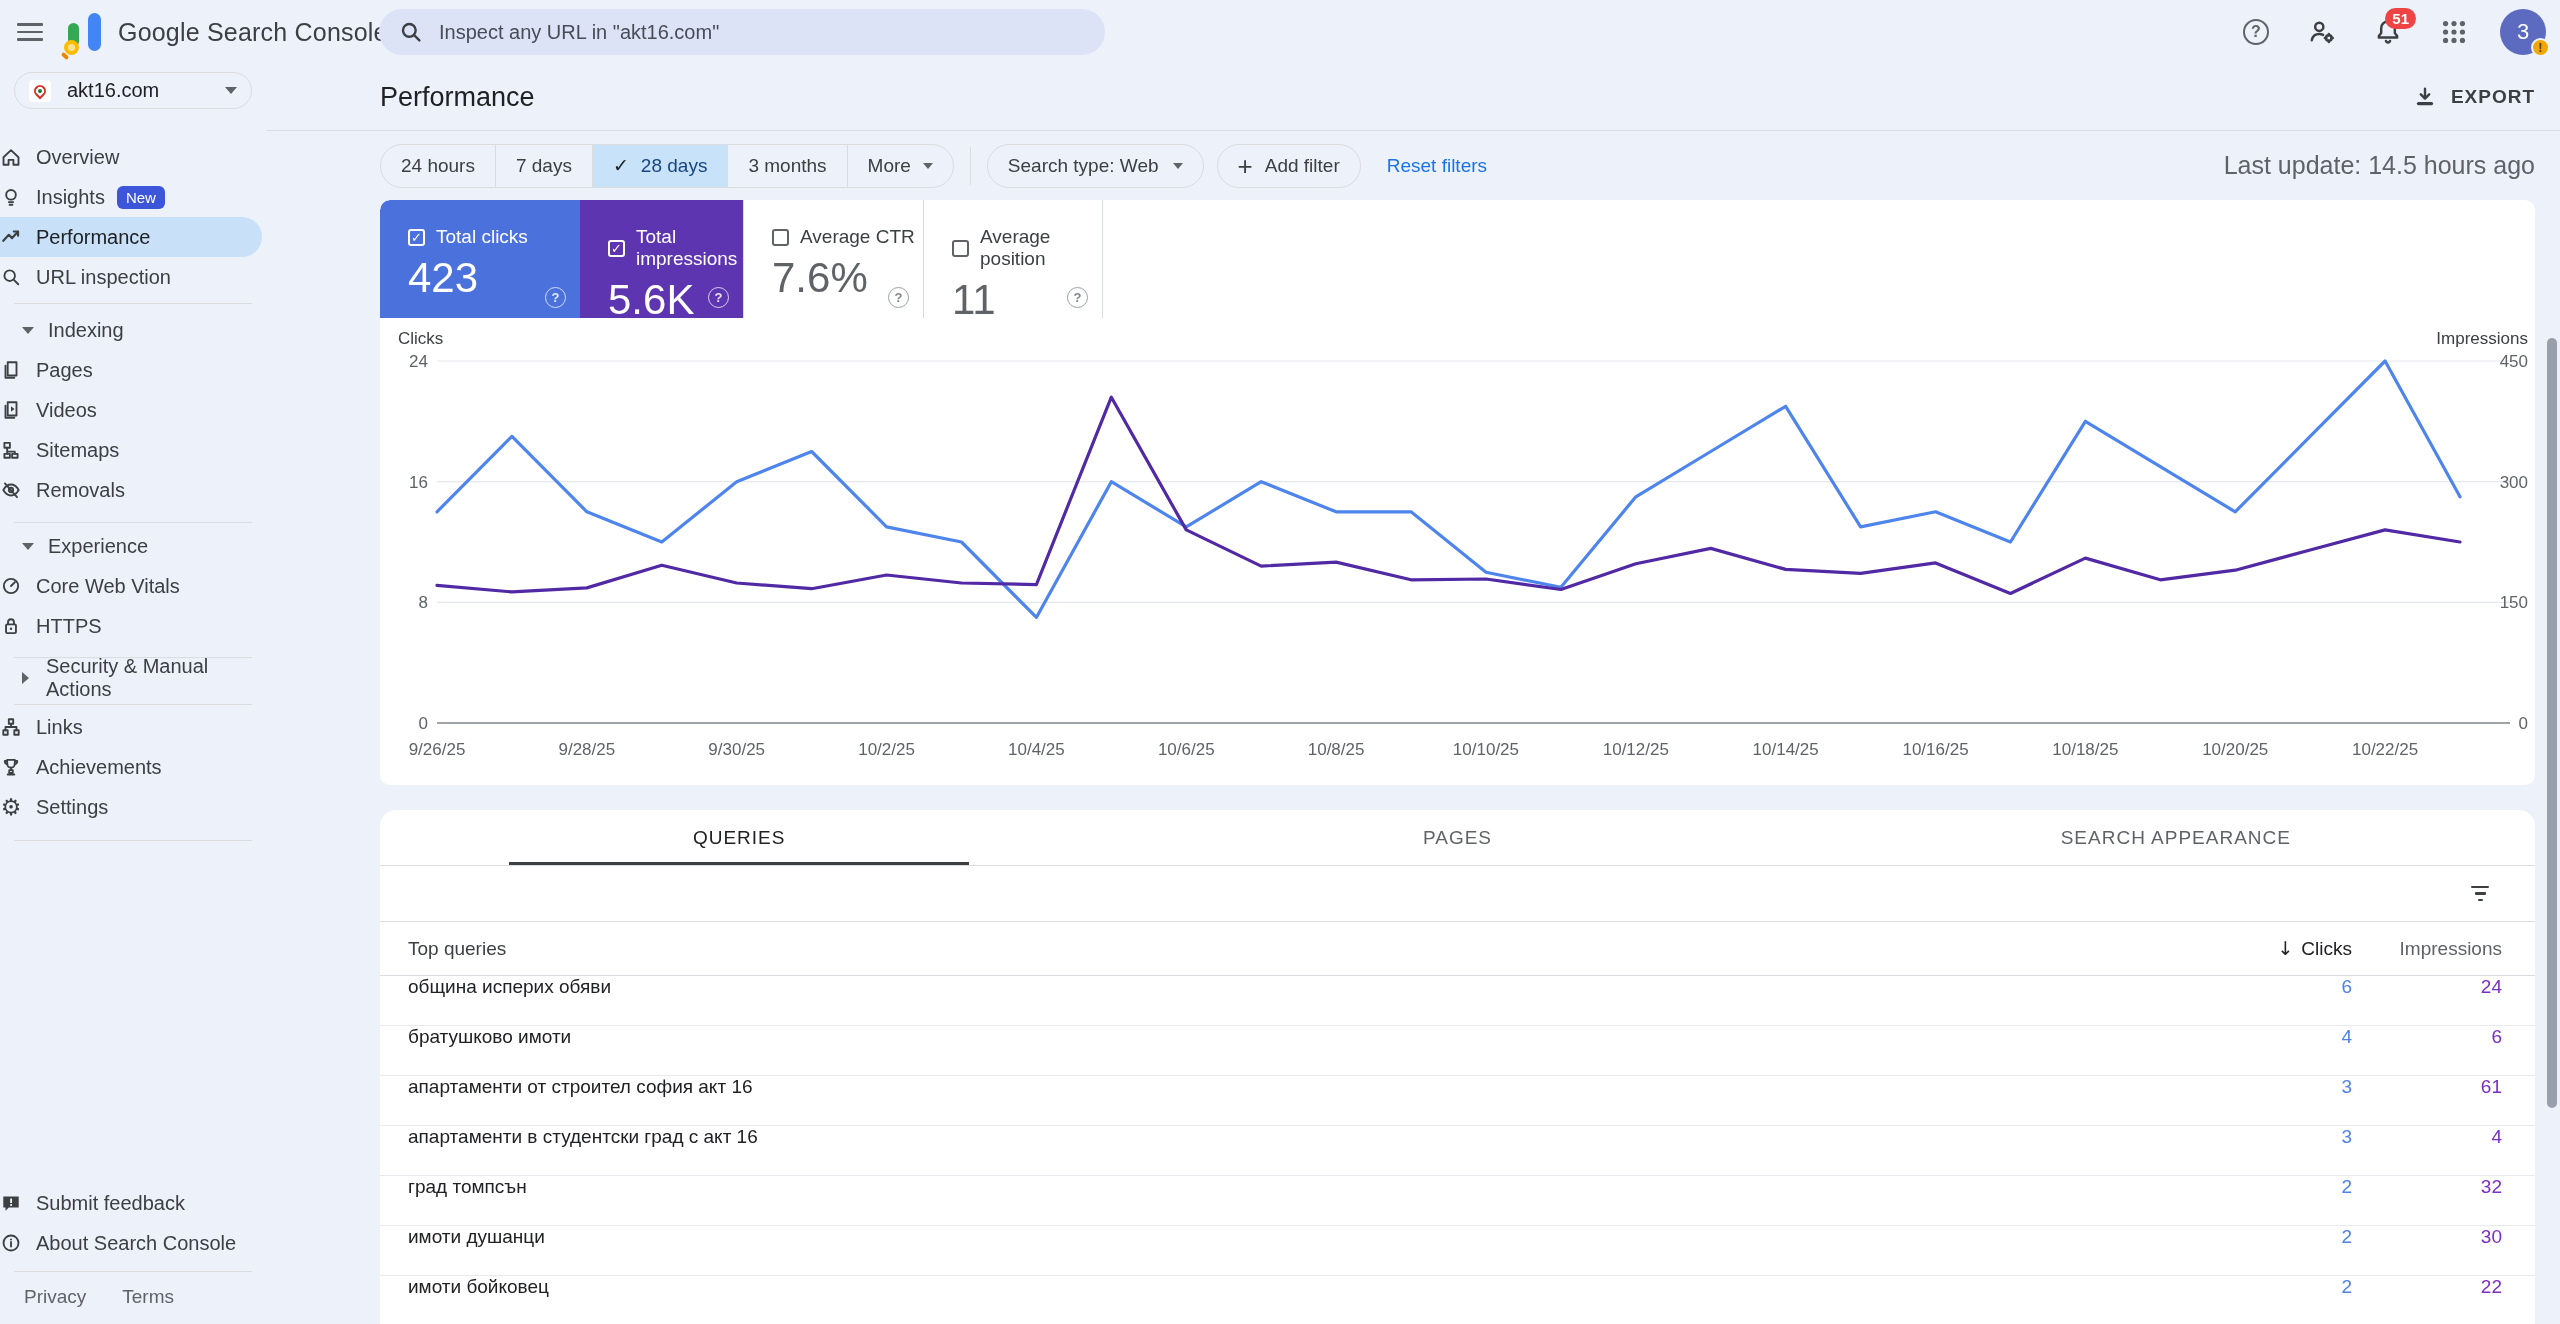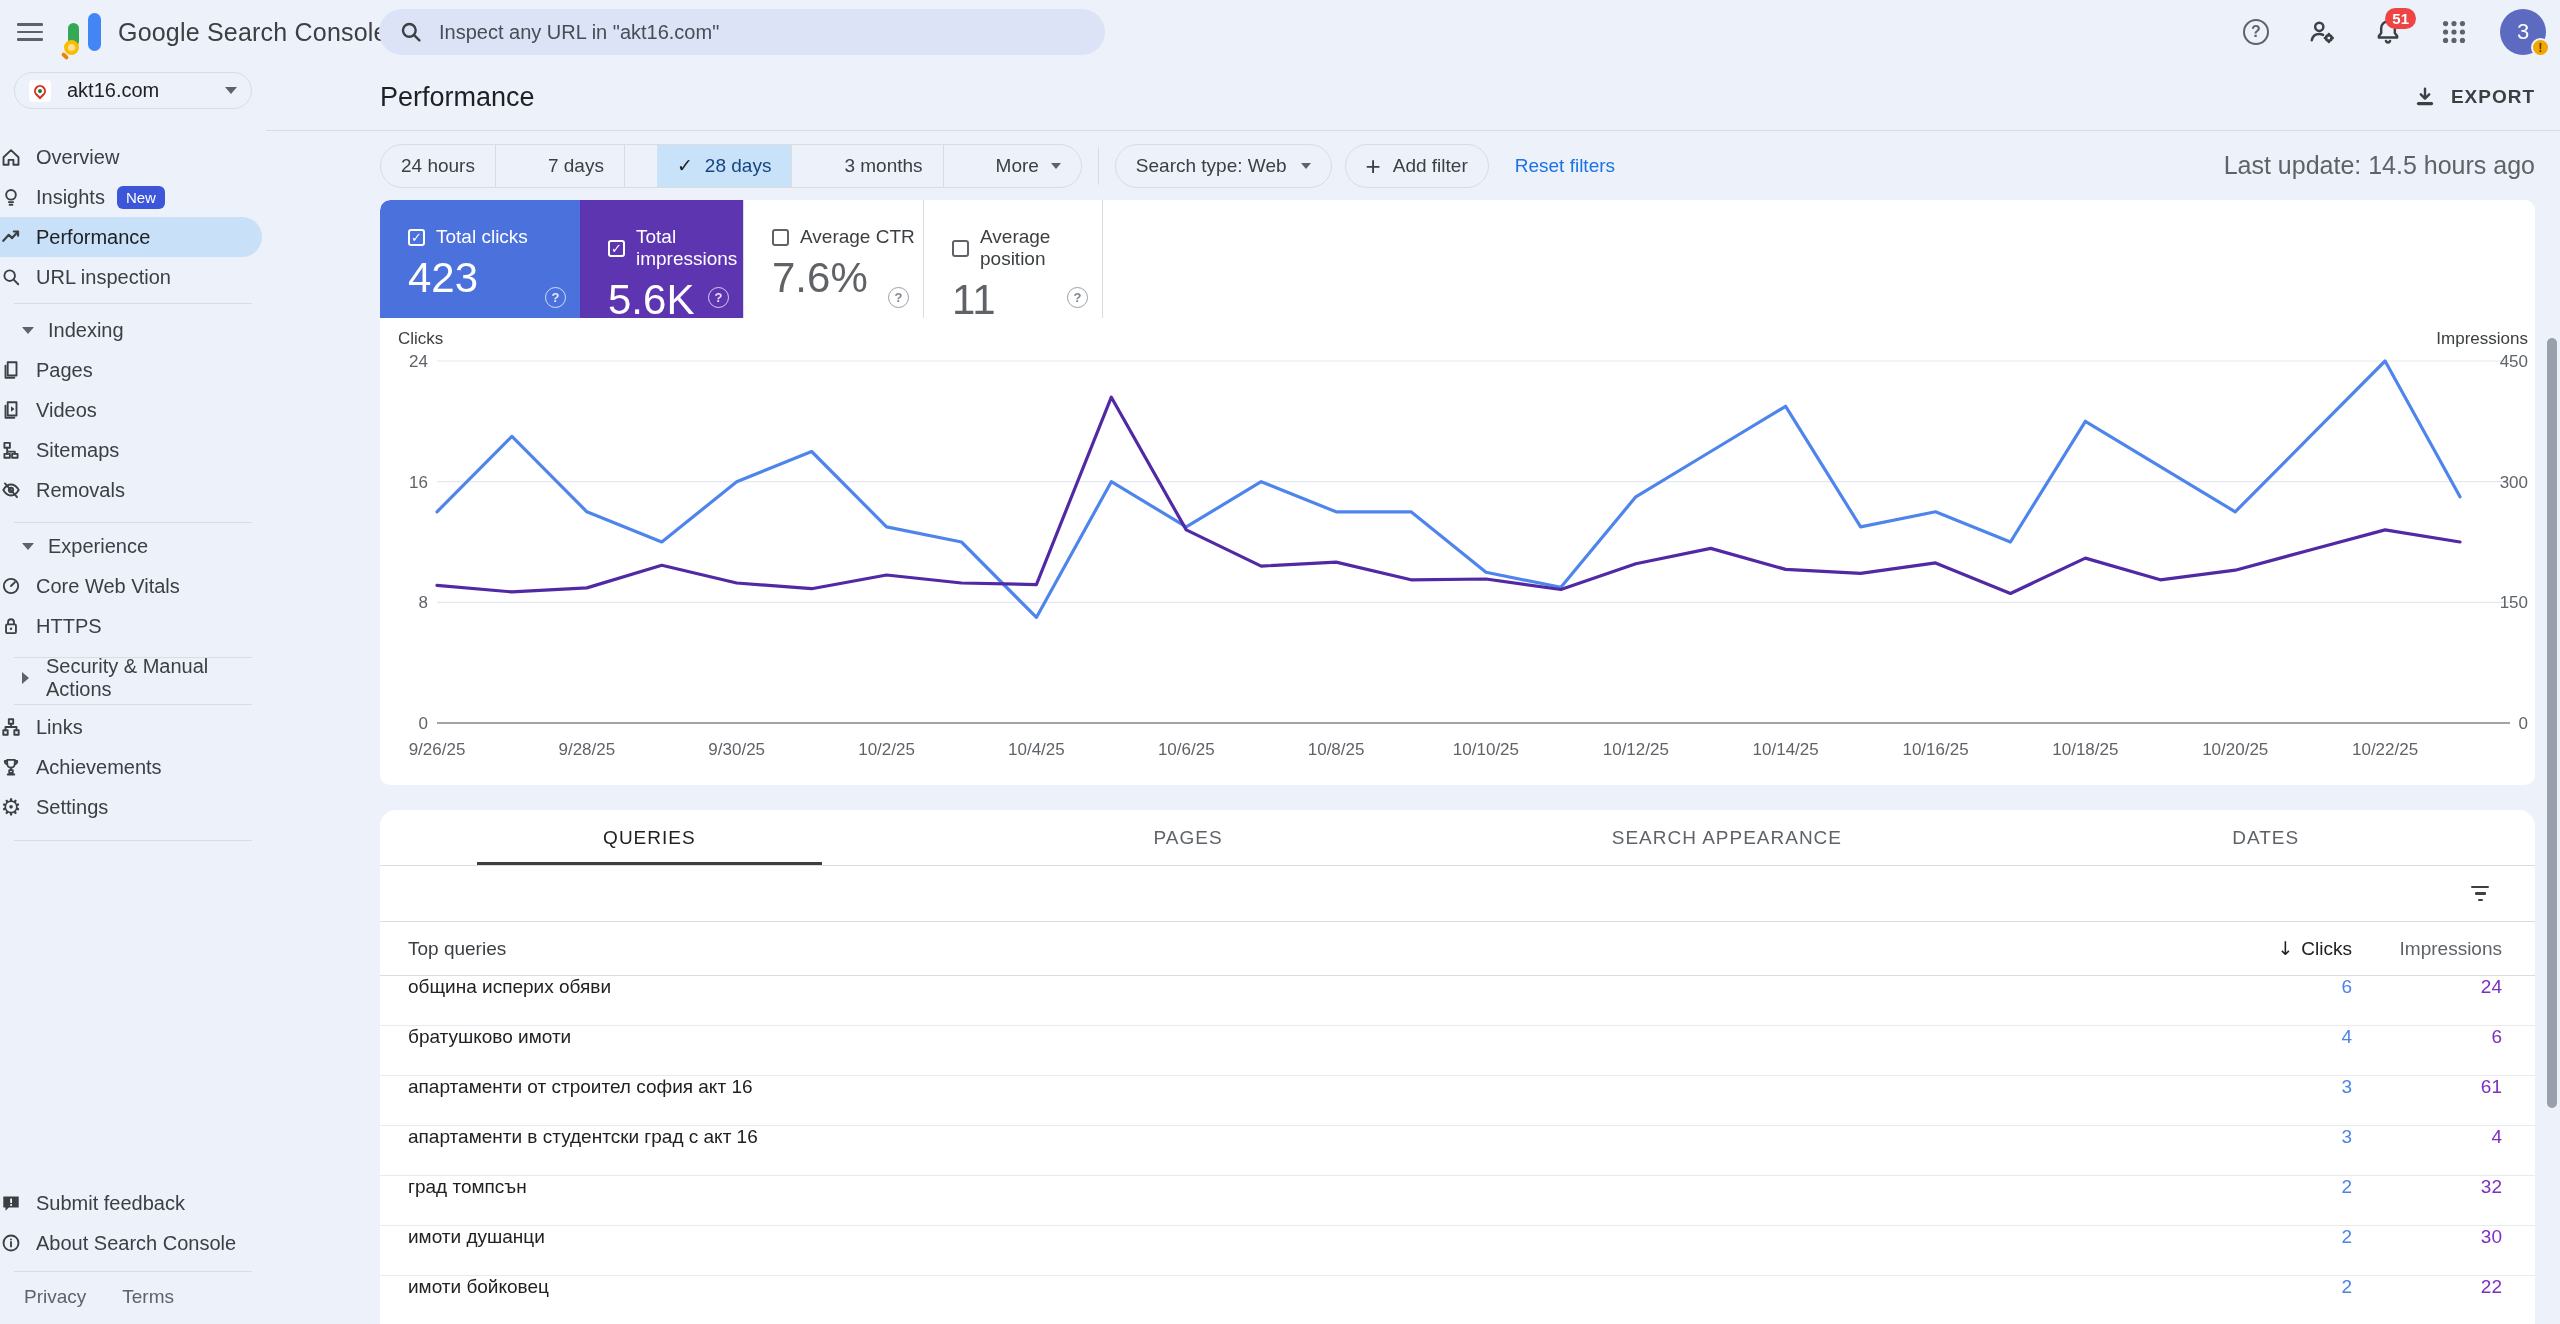--- a/index.html
+++ b/index.html
@@ -54,21 +54,21 @@
   .gear-glyph { font-size:23px; color:#3c4043; font-family:"DejaVu Sans",sans-serif; line-height:1; }
 
   
   .main { position:absolute; left:266px; top:64px; width:2294px; height:1260px; }
   .title-row { height:66px; display:flex; align-items:center; padding:0 25px 0 114px; }
   .page-title { font-size:27px; color:#202124; }
   .export-btn { margin-left:auto; display:flex; align-items:center; gap:14px; cursor:pointer; }
   .export-btn span { font-size:19px; font-weight:700; letter-spacing:1px; color:#3c4043; }
   .title-div { height:1px; background:#dadce0; }
   .chips-row { height:69px; display:flex; align-items:center; padding:0 25px 0 114px; }
-  .chip-group { display:flex; height:44px; border:1px solid #dadce0; border-radius:22px; overflow:hidden; background:transparent;gap:32px; }
+  .chip-group { display:flex; height:44px; border:1px solid #dadce0; border-radius:22px; overflow:hidden; background:transparent; }
   .chip-seg { display:flex; align-items:center; padding:0 20px; font-size:19px; color:#3c4043; border-right:1px solid #dadce0; cursor:pointer; white-space:nowrap; }
   .chip-seg:last-child { border-right:none; }
   .chip-seg.selected { background:#c8e2fa; color:#17457f; }
   .chip-seg .chk { margin-right:12px; font-size:19px; color:#202124; }
   .chip-seg .dd { width:0; height:0; border-left:5.5px solid transparent; border-right:5.5px solid transparent; border-top:6.5px solid #5f6368; margin-left:12px; }
   .vsep { width:1px; height:38px; background:#dadce0; margin:0 16px; }
   .pill-btn { display:flex; align-items:center; height:44px; border:1px solid #dadce0; border-radius:22px; padding:0 20px; font-size:19px; color:#3c4043; cursor:pointer; white-space:nowrap; }
   .pill-btn .dd { width:0; height:0; border-left:5.5px solid transparent; border-right:5.5px solid transparent; border-top:6.5px solid #5f6368; margin-left:14px; }
   .pill-btn .plus { font-size:26px; color:#3c4043; margin-right:12px; font-weight:400; line-height:0; }
   .reset-link { margin-left:26px; font-size:19px; color:#1a73e8; cursor:pointer; }
@@ -489,21 +489,20 @@
           <polyline points="57,193.8 131.92592592592592,118.4 206.85185185185185,193.8 281.77777777777777,224.0 356.7037037037037,163.7 431.6296296296296,133.5 506.55555555555554,208.9 581.4814814814815,224.0 656.4074074074074,299.4 731.3333333333334,163.7 806.2592592592592,208.9 881.1851851851852,163.7 956.1111111111111,193.8 1031.037037037037,193.8 1105.962962962963,254.2 1180.888888888889,269.3 1255.8148148148148,178.8 1330.7407407407406,133.5 1405.6666666666667,88.3 1480.5925925925926,208.9 1555.5185185185185,193.8 1630.4444444444443,224.0 1705.3703703703704,103.3 1780.2962962962963,148.6 1855.2222222222222,193.8 1930.148148148148,118.4 2005.0740740740741,43.0 2080,178.8" fill="none" stroke="#4e85ec" stroke-width="3.2" stroke-linejoin="round" stroke-linecap="round"></polyline>
           <polyline points="57,267.4 131.92592592592592,273.9 206.85185185185185,269.9 281.77777777777777,247.3 356.7037037037037,265.0 431.6296296296296,270.7 506.55555555555554,257.0 581.4814814814815,265.0 656.4074074074074,266.6 731.3333333333334,79.2 806.2592592592592,211.9 881.1851851851852,248.1 956.1111111111111,244.1 1031.037037037037,261.8 1105.962962962963,261.0 1180.888888888889,271.5 1255.8148148148148,245.7 1330.7407407407406,230.4 1405.6666666666667,251.4 1480.5925925925926,255.4 1555.5185185185185,244.9 1630.4444444444443,275.5 1705.3703703703704,240.1 1780.2962962962963,261.8 1855.2222222222222,252.2 1930.148148148148,232.0 2005.0740740740741,211.9 2080,224.0" fill="none" stroke="#5229a5" stroke-width="3.2" stroke-linejoin="round" stroke-linecap="round"></polyline>
         </svg>
     </div>
 
     <div class="card table-card">
       <div class="tabs" id="tabs">
           <div class="tab active">QUERIES</div>
           <div class="tab">PAGES</div>
           <div class="tab">SEARCH APPEARANCE</div>
-          <div class="tab">DATES</div>
         </div>
       <div class="filter-row">
         <div class="filter-ic">
             <i></i>
             <i></i>
             <i></i>
           </div>
       </div>
       <div class="thead">
         <span class="th-query">Top queries</span>

